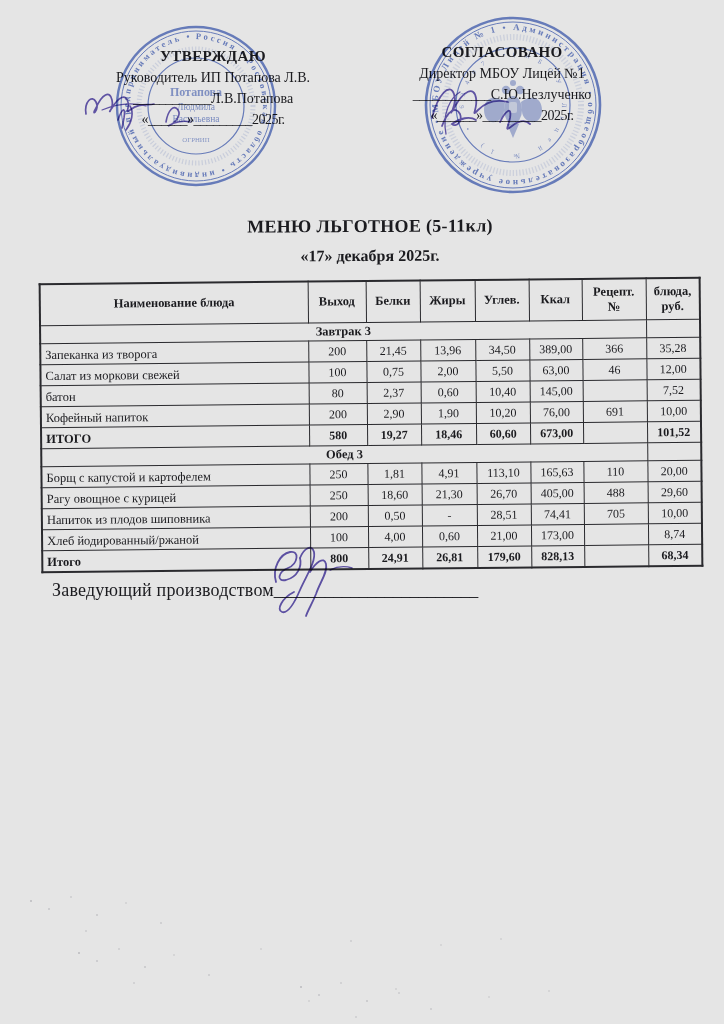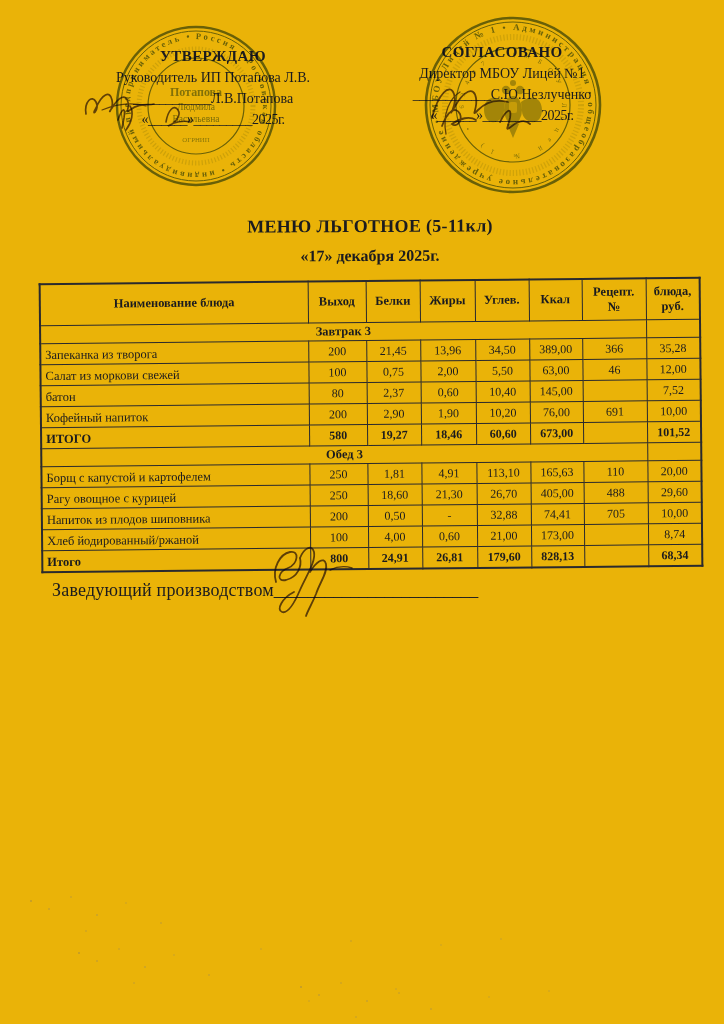--- a/index.html
+++ b/index.html
@@ -1,18 +1,18 @@
 <!DOCTYPE html>
 <html><head>
 <meta charset="utf-8">
 <style>
   html,body{margin:0;padding:0;background:#ffffff;}
   .page{
     position:relative;width:724px;height:1024px;overflow:hidden;
-    background:#eab308;
+    background:#e5e5e5;
     font-family:"Liberation Serif","DejaVu Serif",serif;
     color:#1b1b1f;
   }
   
   .appr{position:absolute;text-align:center;font-size:14px;line-height:21px;}
   .appr-left{left:88px;top:46px;width:250px;}
   .appr-right{left:376px;top:42px;width:252px;}
   .appr .t{font-weight:bold;font-size:15px;letter-spacing:.4px;}
   .appr .u{letter-spacing:-.5px;}
   
@@ -249,21 +249,21 @@
         <td>26,70</td>
         <td>405,00</td>
         <td>488</td>
         <td>29,60</td>
       </tr>
       <tr>
         <td class="nm">Напиток из плодов шиповника</td>
         <td>200</td>
         <td>0,50</td>
         <td>-</td>
-        <td>32,88</td>
+        <td>28,51</td>
         <td>74,41</td>
         <td>705</td>
         <td>10,00</td>
       </tr>
       <tr>
         <td class="nm">Хлеб йодированный/ржаной</td>
         <td>100</td>
         <td>4,00</td>
         <td>0,60</td>
         <td>21,00</td>

